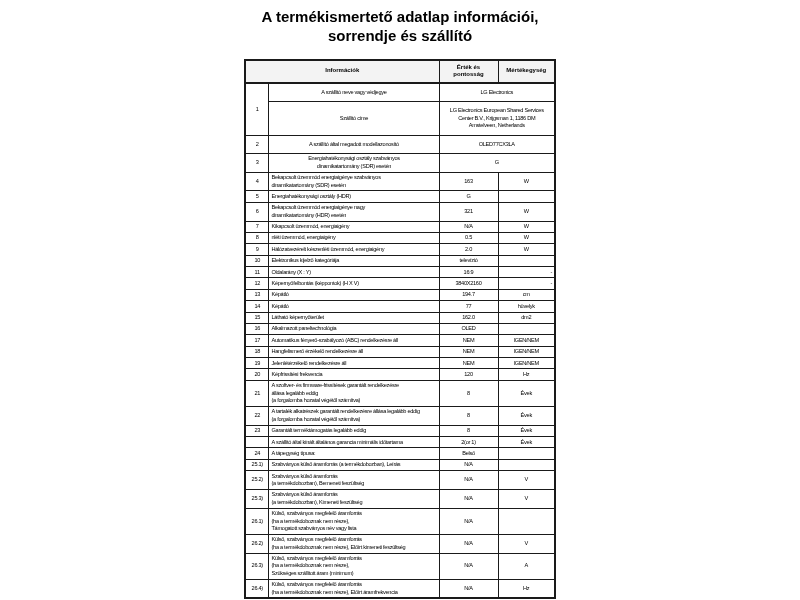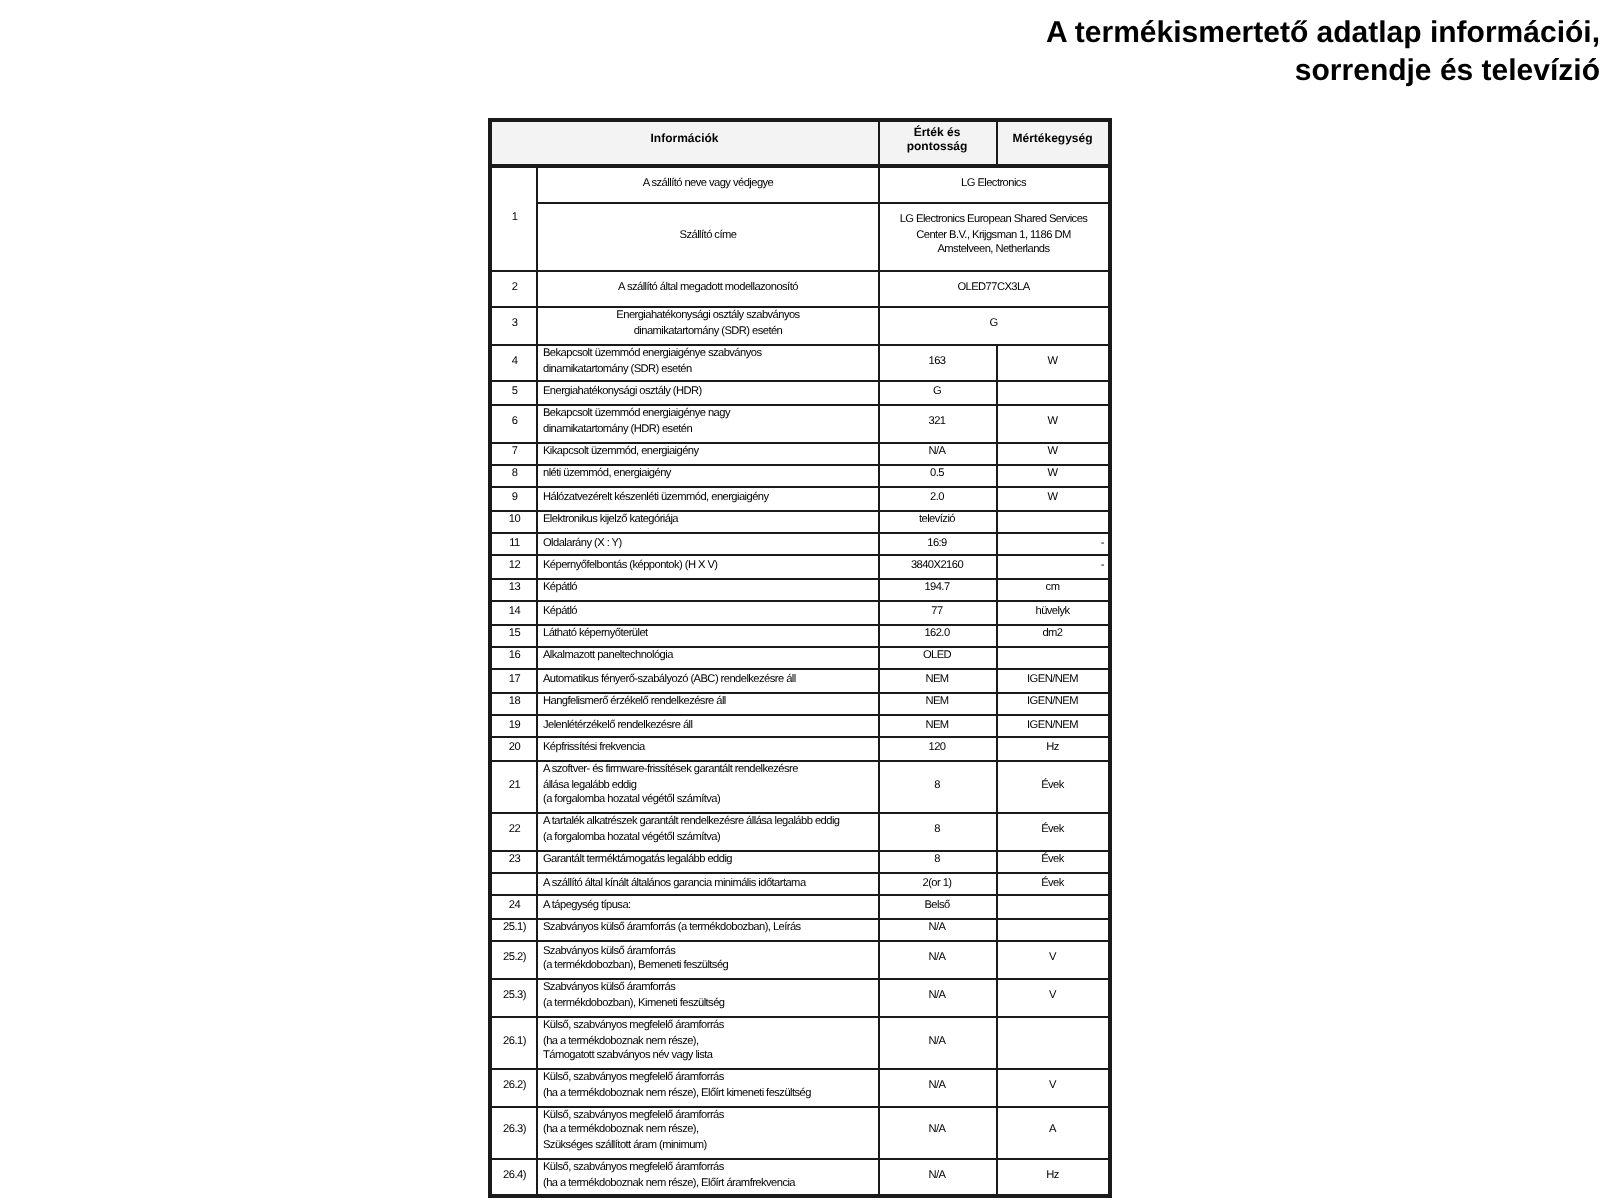--- a/index.html
+++ b/index.html
@@ -2,21 +2,21 @@
 <html><head>
 <meta charset="utf-8">
 <style>
   * { box-sizing: border-box; }
   html, body { margin: 0; padding: 0; }
   body {
     width: 800px; height: 600px; background: #ffffff; overflow: hidden;
     font-family: "Liberation Sans", sans-serif; color: #000;
   }
   .title {
-    margin-top: 8px; text-align: right; font-weight: bold;
+    margin-top: 8px; text-align: center; font-weight: bold;
     font-size: 15px; line-height: 1.25; color: #000;
   }
   table.spec {
     margin: 13px auto 0; border-collapse: collapse;
     border: 2px solid #1a1a1a; table-layout: fixed; width: 310px;
   }
   col.c-num  { width: 24px; }
   col.c-desc { width: 170px; }
   col.c-val  { width: 59px; }
   col.c-unit { width: 57px; }
@@ -36,21 +36,21 @@
   td.value { text-align: center; }
   td.unit  { text-align: center; }
   td.unit.right { text-align: right; padding-right: 2px; }
   td.pad { padding-top: 5px; padding-bottom: 5px; }
 </style>
 </head>
 <body>
 
 <div class="title">
   <div>A termékismertető adatlap információi,</div>
-  <div>sorrendje és televízió</div>
+  <div>sorrendje és szállító</div>
 </div>
 
 <table class="spec">
   <colgroup>
     <col class="c-num">
       <col class="c-desc">
       <col class="c-val">
       <col class="c-unit">
   </colgroup>
   <thead>

